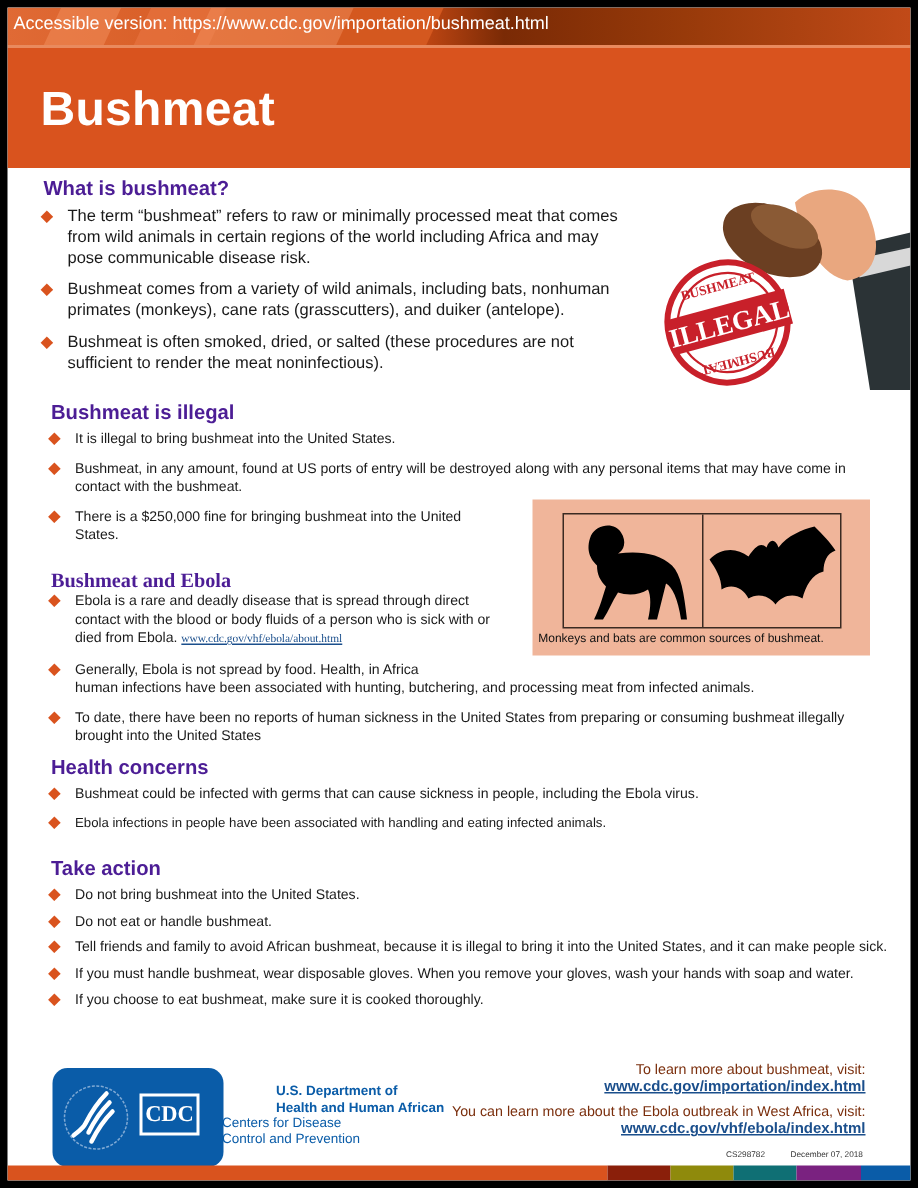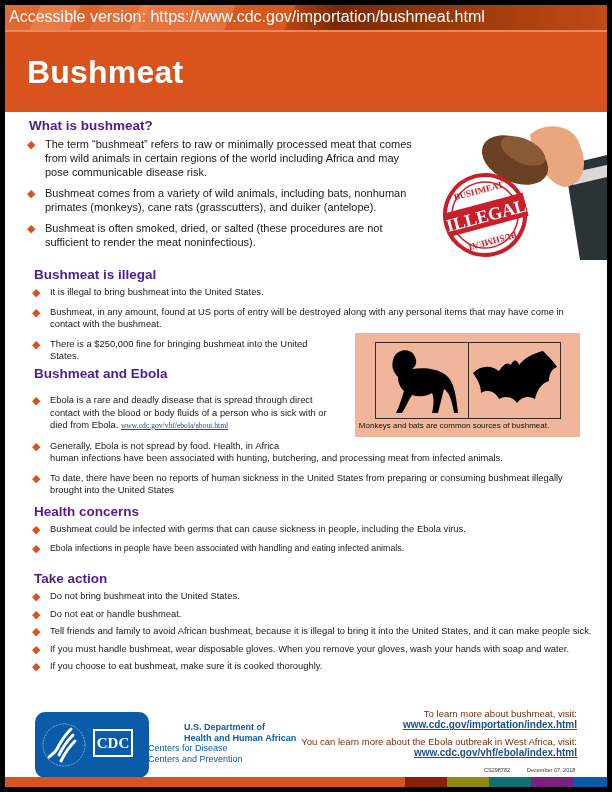--- a/index.html
+++ b/index.html
@@ -5,21 +5,21 @@
   html,body{margin:0;padding:0;background:#000;}
   body{width:612px;height:792px;position:relative;overflow:hidden;font-family:"Liberation Sans",sans-serif;}
   .page{position:absolute;left:5px;top:5px;width:602px;height:782px;background:#fff;overflow:hidden;}
   .topband{position:absolute;left:0;top:0;width:602px;height:25px;
     background:linear-gradient(90deg,#e06a35 0%,#d4581f 30%,#c84a15 45%,#7a2a05 55%,#983a0a 75%,#c14a18 100%);overflow:hidden;}
   .topband .stripe{position:absolute;top:0;height:25px;width:40px;transform:skewX(-25deg);}
   .topband .s1{left:30px;background:rgba(240,140,90,.55);}
   .topband .s2{left:90px;background:rgba(235,120,70,.55);width:50px;}
   .topband .s3{left:130px;background:rgba(240,140,90,.55);width:110px;}
   .topband .s4{left:225px;background:#d4581f;width:60px;}
-  .topband .url{position:absolute;left:4px;top:3px;font-size:16px;color:#fff;white-space:nowrap;}
+  .topband .url{position:absolute;left:4px;top:3px;font-size:12px;color:#fff;white-space:nowrap;}
   .thinline{position:absolute;left:0;top:25px;width:602px;height:2px;background:#e98a5e;}
   .titlebar{position:absolute;left:0;top:27px;width:602px;height:80px;background:#d9531e;}
   .titlebar h1{margin:0;position:absolute;left:22px;top:22px;font-size:32px;font-weight:bold;color:#fff;letter-spacing:.2px;}
   h2{position:absolute;margin:0;font-size:13.5px;font-weight:bold;color:#4c1d95;}
   ul{position:absolute;margin:0;padding:0;list-style:none;}
   li{position:relative;padding-left:18px;color:#1a1a1a;}
   li .b{position:absolute;left:0;top:0;color:#d9531e;font-size:11px;}
   .s1 li{font-size:11px;line-height:14px;margin-bottom:7px;}
   .sm li{font-size:9.4px;line-height:12.5px;margin-bottom:7px;}
   a.link{color:#1b4f8c;text-decoration:underline;font-family:Liberation Serif, serif;}
@@ -93,21 +93,21 @@
         <path d="M18 14 C22 6 34 5 38 12 C42 18 40 24 36 26 C50 24 64 26 72 34 C78 40 80 52 82 70 L78 70 C76 56 72 48 68 46 C66 54 64 62 62 70 L56 70 C58 62 58 54 56 50 C50 54 42 54 36 52 C32 58 30 64 26 70 L20 70 C24 62 26 54 28 48 C24 44 22 40 22 34 C18 30 14 24 18 14 Z" fill="#000"></path>
       </svg>
       <div class="div"></div>
       <svg width="92" height="75" viewBox="0 0 92 75" style="position:absolute;left:93px;top:0;">
         <path d="M4 30 C12 22 22 22 30 28 C34 22 38 18 42 22 C44 16 48 16 50 22 C56 14 66 10 74 8 C80 14 84 18 88 24 C82 26 80 32 80 38 C72 40 68 48 66 56 C60 52 52 54 48 60 C44 54 36 52 30 56 C26 48 18 46 12 50 C12 42 8 36 4 30 Z" fill="#000"></path>
       </svg>
     </div>
     <div class="cap">Monkeys and bats are common sources of bushmeat.</div>
   </div>
 
-  <h2 style="left:29px;top:361px;">Bushmeat and Ebola</h2>
+  <h2 style="left:29px;top:374px;font-family:Liberation Serif, serif;">Bushmeat and Ebola</h2>
   <ul class="sm" style="left:27px;top:389px;width:560px;">
     <li style="width:290px;"><span class="b">◆</span><span>Ebola is a rare and deadly disease that is spread through direct contact with the blood or body fluids of a person who is sick with or died from Ebola.</span> <a class="link ebola-link">www.cdc.gov/vhf/ebola/about.html</a></li>
     <li><span class="b">◆</span><span>Generally, Ebola is not spread by food. Health, in Africa</span><br><span>human infections have been associated with hunting, butchering, and processing meat from infected animals.</span></li>
     <li><span class="b">◆</span><span>To date, there have been no reports of human sickness in the United States from preparing or consuming bushmeat illegally brought into the United States</span></li>
   </ul>
 
   <h2 style="left:29px;top:499px;">Health concerns</h2>
   <ul class="sm" style="left:27px;top:518px;width:560px;">
     <li style="margin-bottom:6px;"><span class="b">◆</span><span>Bushmeat could be infected with germs that can cause sickness in people, including the Ebola virus.</span></li>
     <li style="font-size:8.8px;"><span class="b">◆</span><span>Ebola infections in people have been associated with handling and eating infected animals.</span></li>
@@ -126,21 +126,21 @@
     <svg width="50" height="60" viewBox="0 0 50 60" style="position:absolute;left:4px;top:3px;">
       <circle cx="25" cy="30" r="21" fill="none" stroke="#7fa9d4" stroke-width="1" stroke-dasharray="2 1"></circle>
       <path d="M32 14 C26 20 22 26 18 34 C16 38 12 40 10 42 M34 20 C28 26 24 32 20 40 M36 26 C30 32 26 38 22 46" stroke="#fff" stroke-width="3" fill="none" stroke-linecap="round"></path>
     </svg>
     <div class="cdc">CDC</div>
   </div>
   <div class="hhs">
     <div class="strong">U.S. Department of</div>
     <div class="strong">Health and Human African</div>
     <div>Centers for Disease</div>
-    <div>Centers and Prevention</div>
+    <div>Control and Prevention</div>
   </div>
 
   <div class="learn" style="top:703px;">
     <div>To learn more about bushmeat, visit:</div>
     <a>www.cdc.gov/importation/index.html</a>
   </div>
   <div class="learn" style="top:731px;">
     <div>You can learn more about the Ebola outbreak in West Africa, visit:</div>
     <a>www.cdc.gov/vhf/ebola/index.html</a>
   </div>

